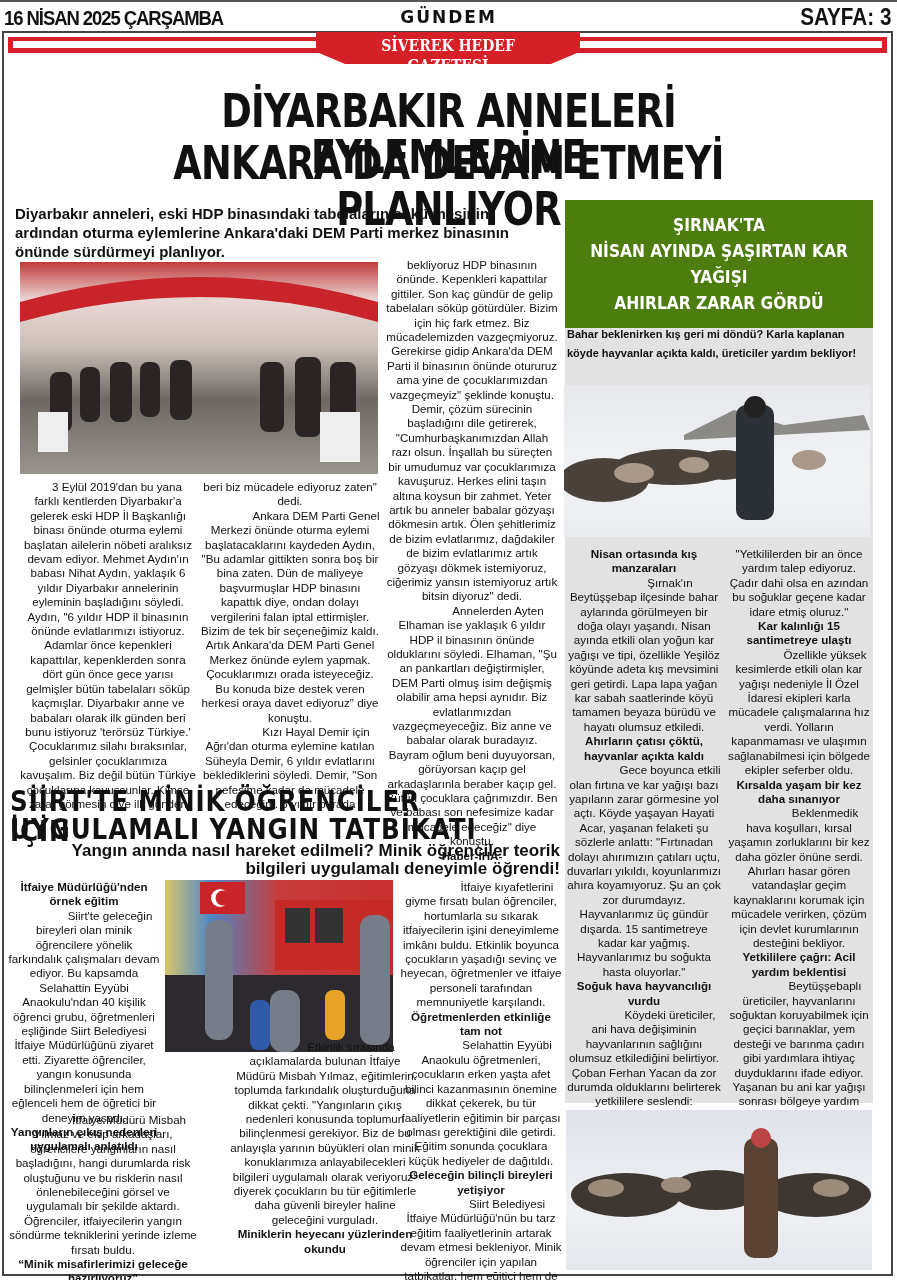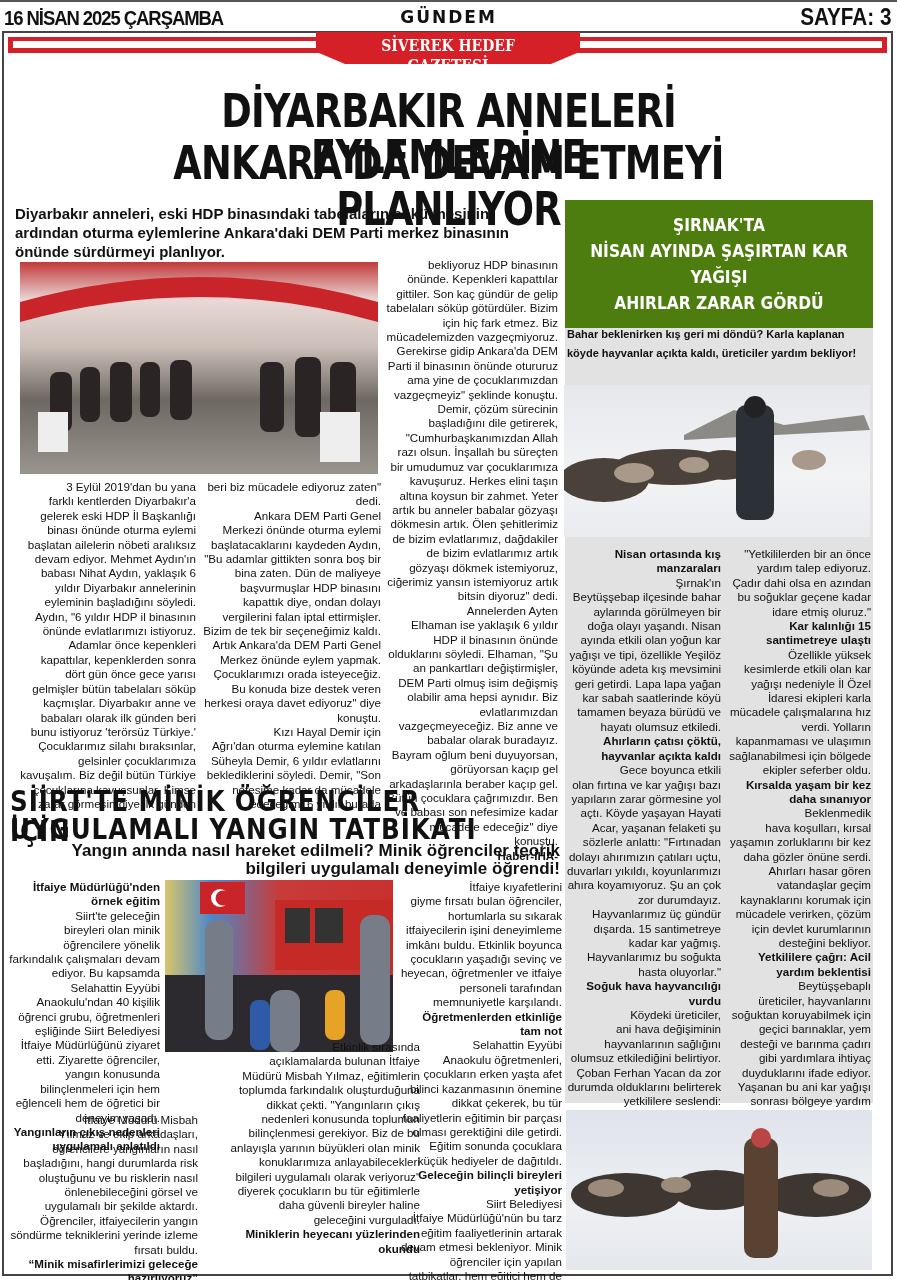--- a/index.html
+++ b/index.html
@@ -10,21 +10,21 @@
   .section{left:0;width:897px;top:7px;text-align:center;font-size:17px;font-weight:bold;letter-spacing:2px;font-family:"DejaVu Sans",sans-serif;}
   .page{right:6px;top:4px;font-size:23px;font-weight:bold;transform:scaleX(0.9);transform-origin:right;}
   .frame{left:2px;top:31px;width:891px;height:1245px;border:2px solid #444;box-sizing:border-box;}
   .redbar{left:8px;top:37px;width:879px;height:16px;background:#d62027;}
   .redbar-inner{left:13px;top:41px;width:869px;height:7px;background:#fff;}
   .mast{left:316px;top:32px;width:264px;height:32px;background:#d62027;clip-path:polygon(0 0,100% 0,100% 62%,89% 100%,11% 100%,0 62%);}
   .mast-text{left:316px;top:35px;width:264px;text-align:center;color:#fff;font-family:"DejaVu Serif",serif;font-weight:bold;font-size:17px;transform:scaleX(0.82);}
   .h1{left:10px;width:877px;text-align:center;font-family:"DejaVu Sans",sans-serif;font-weight:900;font-size:46px;letter-spacing:-1px;transform:scaleX(0.8);line-height:1;}
   .lead{left:15px;top:204px;width:540px;font-size:15px;font-weight:bold;line-height:19px;}
   .photo{background:#777;overflow:hidden;}
-  .body{font-size:11.6px;line-height:14.4px;text-align:right;}
+  .body{font-size:11.6px;line-height:14.4px;text-align:center;}
   .body p{margin:0;text-indent:0;}
   .body .ind{text-indent:52px;}
   .body b{font-weight:bold;}
   .redbox{left:565px;top:200px;width:308px;height:128px;background:#4d7c0f;color:#fff;text-align:center;font-family:"DejaVu Sans",sans-serif;font-weight:bold;font-size:18px;line-height:26px;padding-top:12px;box-sizing:border-box;}
   .redbox div{transform:scaleX(0.86);}
   .greybox{left:565px;top:328px;width:308px;height:775px;background:#e2e2e2;}
   .sublead{left:567px;top:325px;width:305px;font-size:11px;font-weight:bold;line-height:18.5px;}
   .h2{left:10px;width:545px;font-family:"DejaVu Sans",sans-serif;font-weight:900;font-size:28px;letter-spacing:1px;line-height:30px;transform:scaleX(0.88);transform-origin:left;}
   .lead2{left:10px;top:842px;width:550px;font-size:17px;font-weight:bold;line-height:18px;text-align:right;}
 </style>

